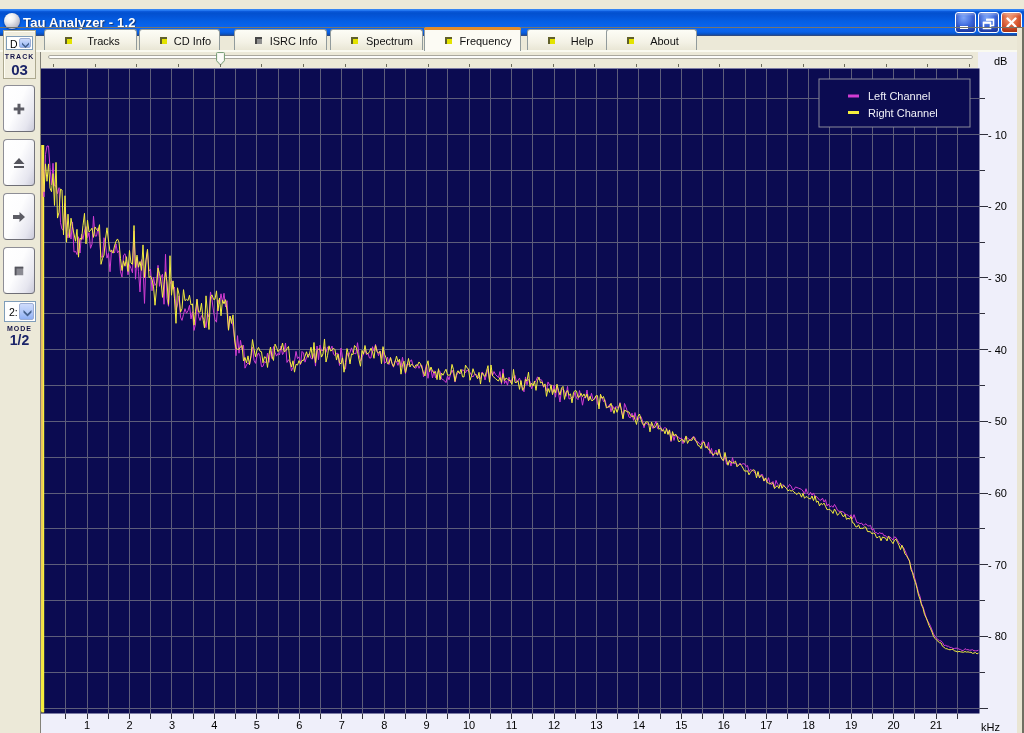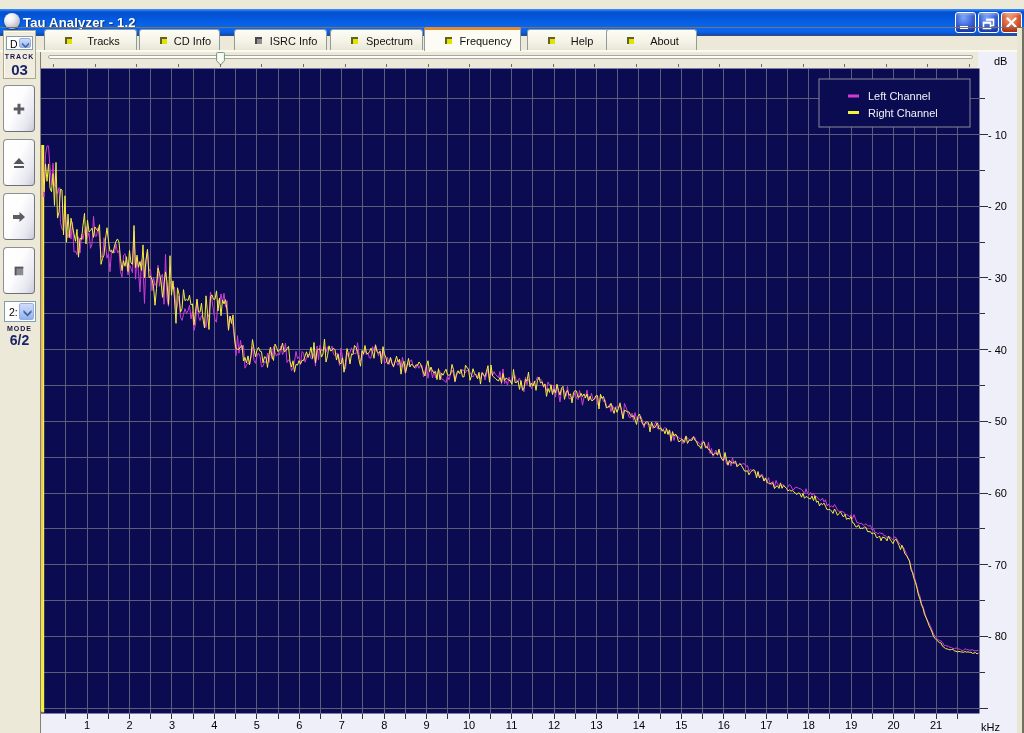--- a/index.html
+++ b/index.html
@@ -377,12 +377,12 @@
 </div>
 <div id="combo2">
     <span>2:</span>
     <div class="dd">
   <svg width="11" height="9">
         <path d="M1.5 2 L5.5 6 L9.5 2 L9.5 4.5 L5.5 8.5 L1.5 4.5 Z" fill="#44608c"></path>
       </svg>
 </div>
   </div>
 <div id="modelbl">MODE</div>
-<div id="modenum">6/2</div>
+<div id="modenum">1/2</div>
 </body></html>

